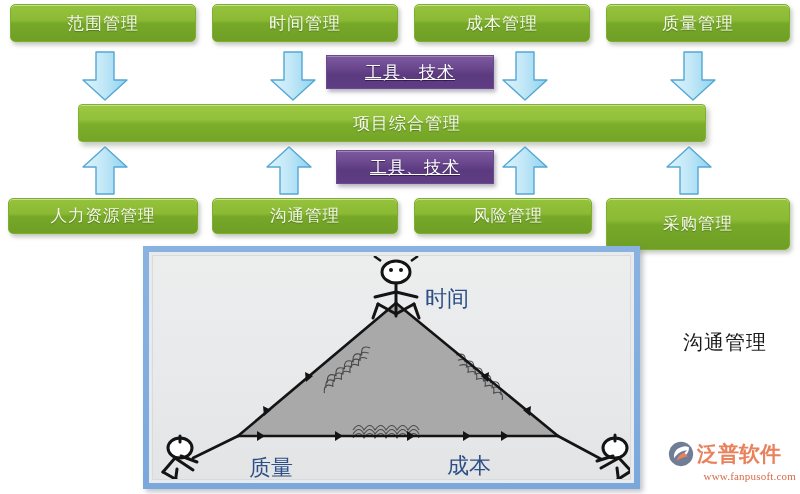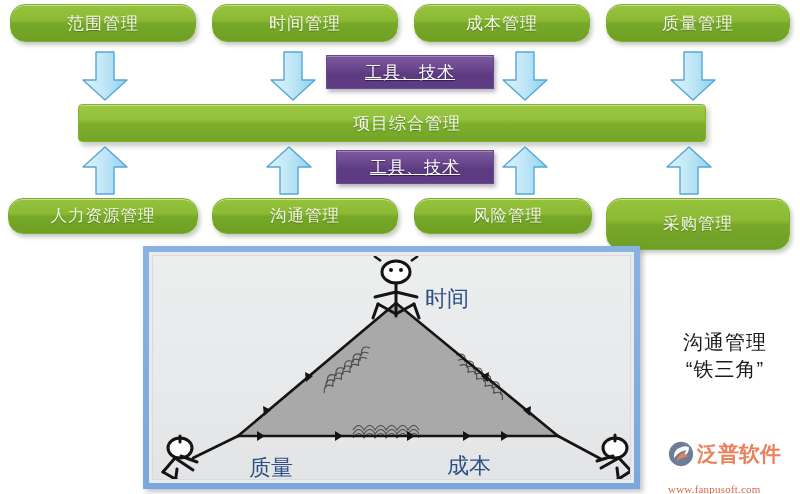--- a/index.html
+++ b/index.html
@@ -9,21 +9,21 @@
     font-family:"Liberation Sans","DejaVu Sans",sans-serif;
     overflow:hidden;
     position:relative;
   }
   #stage{position:relative;width:800px;height:494px;}
 
   
   .chip{
     position:absolute;
     box-sizing:border-box;
-    border-radius:15px;
+    border-radius:5px;
     background:linear-gradient(to bottom,#96c23c 0%,#8cba35 42%,#76a828 52%,#6f9f26 100%);
     border:1px solid #7fae2f;
     box-shadow:2px 3px 4px rgba(120,130,110,.45), inset 0 1px 0 rgba(255,255,255,.45);
     color:#f4fbe8;
     display:flex;align-items:center;justify-content:center;
     font-size:17px;
     letter-spacing:1px;
     text-shadow:0 1px 1px rgba(60,80,30,.55);
     white-space:nowrap;
   }
@@ -92,22 +92,22 @@
 
   
   .logo{position:absolute;left:668px;top:440px;width:128px;height:46px;}
   .logo-row{display:flex;align-items:center;}
   .logo-mark{width:26px;height:26px;margin-right:3px;}
   .logo-text{
     font-size:21px;color:#e8815c;letter-spacing:0px;
     font-family:"DejaVu Sans",sans-serif;font-weight:bold;
   }
   .logo-url{
-    font-size:11px;color:#d86a4a;letter-spacing:.2px;margin-top:15px;
-    font-family:"Liberation Serif",serif;text-align:left;
+    font-size:11px;color:#d86a4a;letter-spacing:.2px;margin-top:2px;
+    font-family:"Liberation Serif",serif;text-align:right;
   }
 </style>
 </head>
 <body>
 
 <div id="stage">
 
   <div class="chip" style="left: 10px; top: 4px; width: 186px; height: 38px;">
       <span>范围管理</span>
     </div>
@@ -285,21 +285,20 @@
 
         <text x="272" y="50" font-family="'Liberation Sans',sans-serif" font-size="22" fill="#2d4f86">时间</text>
         <text x="96" y="219" font-family="'Liberation Sans',sans-serif" font-size="22" fill="#2d4f86">质量</text>
         <text x="294" y="217" font-family="'Liberation Sans',sans-serif" font-size="22" fill="#2d4f86">成本</text>
       </svg>
     </div>
   </div>
 
   <div class="caption">
     <div>沟通管理</div>
-    <div>“铁三角”</div>
   </div>
 
   <div class="logo">
     <div class="logo-row">
       <svg class="logo-mark" viewBox="0 0 30 30">
         <path d="M15,1 A14,14 0 1,0 15,29 A14,14 0 1,0 15,1 Z" fill="#6f7e96"></path>
         <path d="M20,6 C10,7 6,13 7,20 C11,14 16,11 22,11 C19,13 17,16 17,19 C21,17 25,12 24,7 Z" fill="#ffffff"></path>
         <path d="M19,13 C14,15 11,18 10,23 C15,20 19,18 23,18 C21,16 20,15 19,13 Z" fill="#e8815c"></path>
       </svg>
       <div class="logo-text">泛普软件</div>

